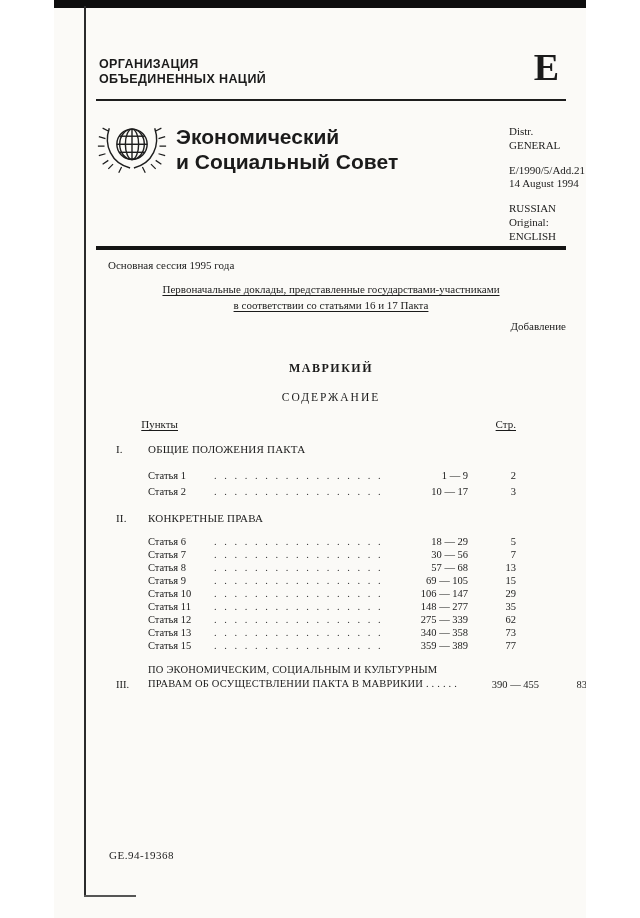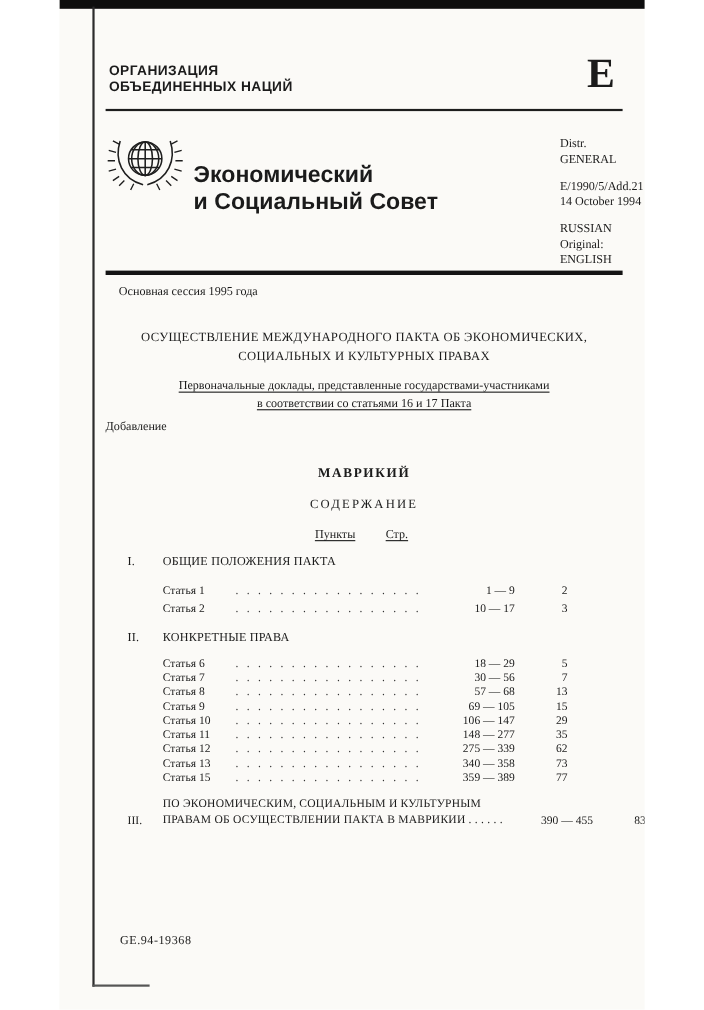--- a/index.html
+++ b/index.html
@@ -24,40 +24,40 @@
   .big-e {
     position:absolute; right:27px; top:48px;
     font-family:"Liberation Serif", serif; font-weight:bold; font-size:38px; line-height:1;
   }
   .rule-thin  { position:absolute; left:42px; right:20px; top:99px;  height:2px; background:#1d1d1d; }
   .rule-thick { position:absolute; left:42px; right:20px; top:246px; height:4px; background:#141414; }
   .emblem { position:absolute; left:42px; top:116px; width:72px; height:66px; }
   .council {
     position:absolute; left:122px; top:124px;
     font-family:"Liberation Sans", sans-serif; font-weight:bold;
-    font-size:21px; line-height:1.2;margin-top:22px;
+    font-size:21px; line-height:1.2;
   }
   .distr { position:absolute; left:455px; top:125px; font-size:11px; line-height:1.25; }
   .distr .blk { margin-bottom:11px; }
   .distr .blk:last-child { margin-bottom:0; }
   .distr .blk.b3 { margin-top:6px; }
 
   
   .bodyc { position:absolute; left:42px; right:20px; top:256px; font-size:11px; }
   .session { margin:3px 0 0 12px; }
   .doc-title { margin-top:28px; text-align:center; font-size:11.5px; line-height:17px; letter-spacing:.3px; }
   .doc-subtitle { margin-top:10px; text-align:center; line-height:16px; }
   .u { text-decoration:underline; text-underline-offset:2px; }
-  .addendum { margin-top:7px; text-align:left; }
+  .addendum { margin-top:7px; text-align:right; }
   .country { margin-top:29px; text-align:center; font-weight:bold; font-size:12px; letter-spacing:1.5px; }
   .recv-date { margin-top:16px; text-align:right; padding-right:52px; }
   .contents-head { margin-top:15px; text-align:center; font-size:11.5px; letter-spacing:2px; }
 
   
-  .toc-colhead { margin-top:15px; display:flex; justify-content:center; padding-right:50px; font-size:11px; }
+  .toc-colhead { margin-top:15px; display:flex; justify-content:space-between; padding-right:50px; font-size:11px; }
   .c-paras { width:82px; text-align:right; flex:none; }
   .c-page  { width:44px; text-align:right; flex:none; margin-left:4px; }
   .toc-sechead { display:flex; padding-left:20px; padding-right:50px; font-size:11px; letter-spacing:.2px; }
   .toc-sechead.s1 { margin-top:13px; }
   .toc-sechead.s2 { margin-top:12px; }
   .sec-num { width:32px; flex:none; }
   .toc-items { margin-top:13px; }
   .toc-items.g2 { margin-top:11px; }
   .toc-row { display:flex; align-items:baseline; padding-left:52px; padding-right:50px; font-size:10.5px;justify-content:flex-end; }
   .g1 .toc-row { line-height:16px; }
@@ -109,38 +109,34 @@
     <div>и Социальный Совет</div>
   </div>
 
   <div class="distr">
     <div class="blk">
       <div>Distr.</div>
       <div>GENERAL</div>
     </div>
     <div class="blk">
       <div>E/1990/5/Add.21</div>
-      <div>14 October 1994</div>
+      <div>14 August 1994</div>
     </div>
     <div class="blk b3">
       <div>RUSSIAN</div>
       <div>Original: ENGLISH</div>
     </div>
   </div>
 
   <div class="rule-thick"></div>
 
   <div class="bodyc">
 
     <div class="session">Основная сессия 1995 года</div>
 
-    <div class="doc-title">
-      <div>ОСУЩЕСТВЛЕНИЕ МЕЖДУНАРОДНОГО ПАКТА ОБ ЭКОНОМИЧЕСКИХ,</div>
-      <div>СОЦИАЛЬНЫХ И КУЛЬТУРНЫХ ПРАВАХ</div>
-    </div>
 
     <div class="doc-subtitle">
       <div><span class="u">Первоначальные доклады, представленные государствами-участниками</span></div>
       <div><span class="u">в соответствии со статьями 16 и 17 Пакта</span></div>
     </div>
 
     <div class="addendum">Добавление</div>
 
     <div class="country">МАВРИКИЙ</div>
 

